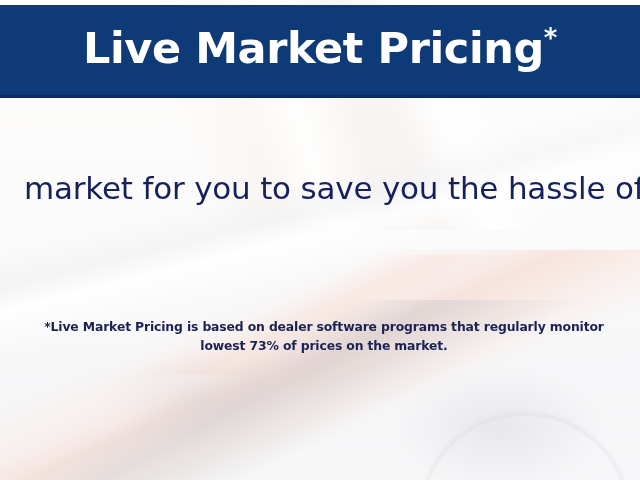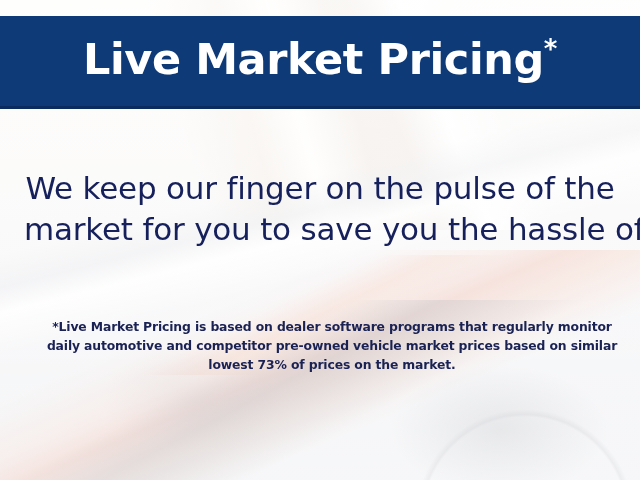--- a/index.html
+++ b/index.html
@@ -126,21 +126,21 @@
         rgba(255,255,255,0.82) 0%,
         rgba(255,255,255,0.74) 30%,
         rgba(255,255,255,0.66) 55%,
         rgba(255,255,255,0.62) 78%,
         rgba(255,255,255,0.68) 100%);
   }
 
   
   #header-band {
     position: absolute;
-    top: 16px;
+    top: 5px;
     left: 0;
     width: 640px;
     height: 93px;
     background: #0e3a78;
     border-bottom: 3px solid #0a2c5e;
     box-sizing: border-box;
     display: flex;
     align-items: center;
     justify-content: center;
   }
@@ -180,21 +180,21 @@
 
   #headline .hl-line {
     display: block;
     white-space: nowrap;
   }
 
   
   #disclaimer {
     position: absolute;
     top: 317px;
-    left: 38px;
+    left: 30px;
     width: 588px;
     text-align: center;
     color: #1a2254;
     font-family: "DejaVu Sans", sans-serif;
     font-size: 12.4px;
     font-weight: bold;
     line-height: 19px;
     letter-spacing: -0.15px;
   }
 
@@ -215,23 +215,21 @@
   <div class="bg-layer" id="bg-streak-orange2"></div>
   <div class="bg-layer" id="bg-dark-shapes"></div>
   <div class="bg-layer" id="bg-wheel-arc"></div>
   <div class="bg-layer" id="bg-veil"></div>
 
   <div id="header-band">
     <h1 id="header-title"><span>Live Market Pricing</span><span class="asterisk">*</span></h1>
   </div>
 
   <div id="headline">
-    <span class="hl-line">We keep our finger on the pulse of the</span>
     <span class="hl-line">market for you to save you the hassle of</span>
   </div>
 
   <div id="disclaimer">
     <span class="dc-line">*Live Market Pricing is based on dealer software programs that regularly monitor</span>
-    <span class="dc-line">daily automotive and competitor pre-owned vehicle market prices based on similar</span>
     <span class="dc-line">lowest 73% of prices on the market.</span>
   </div>
 
 </div>
 
 </body></html>

